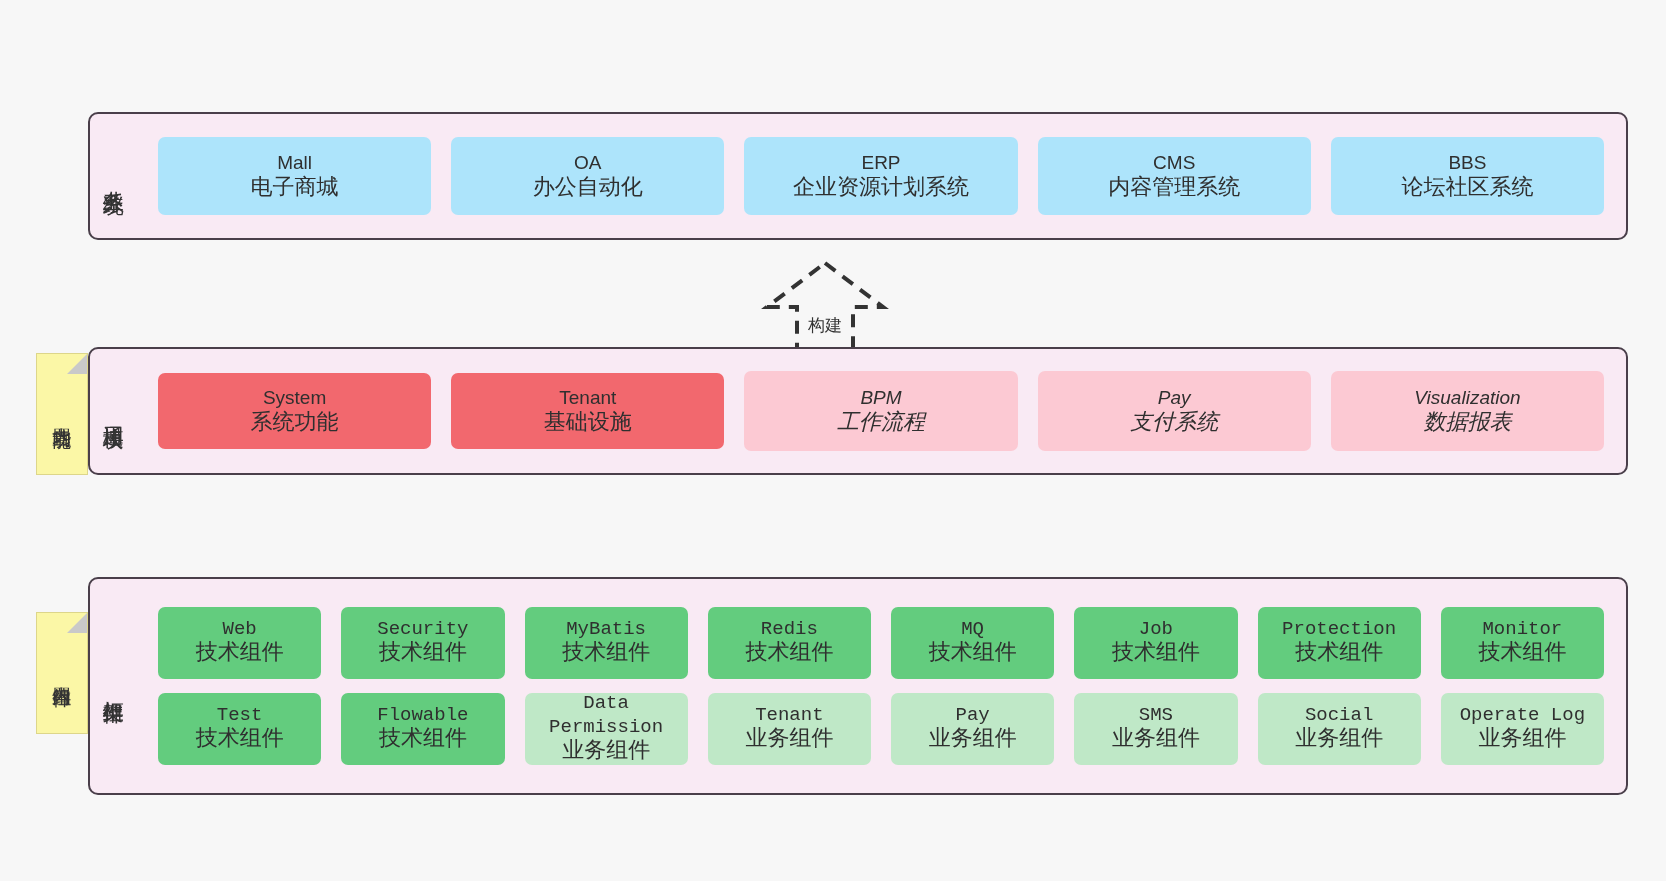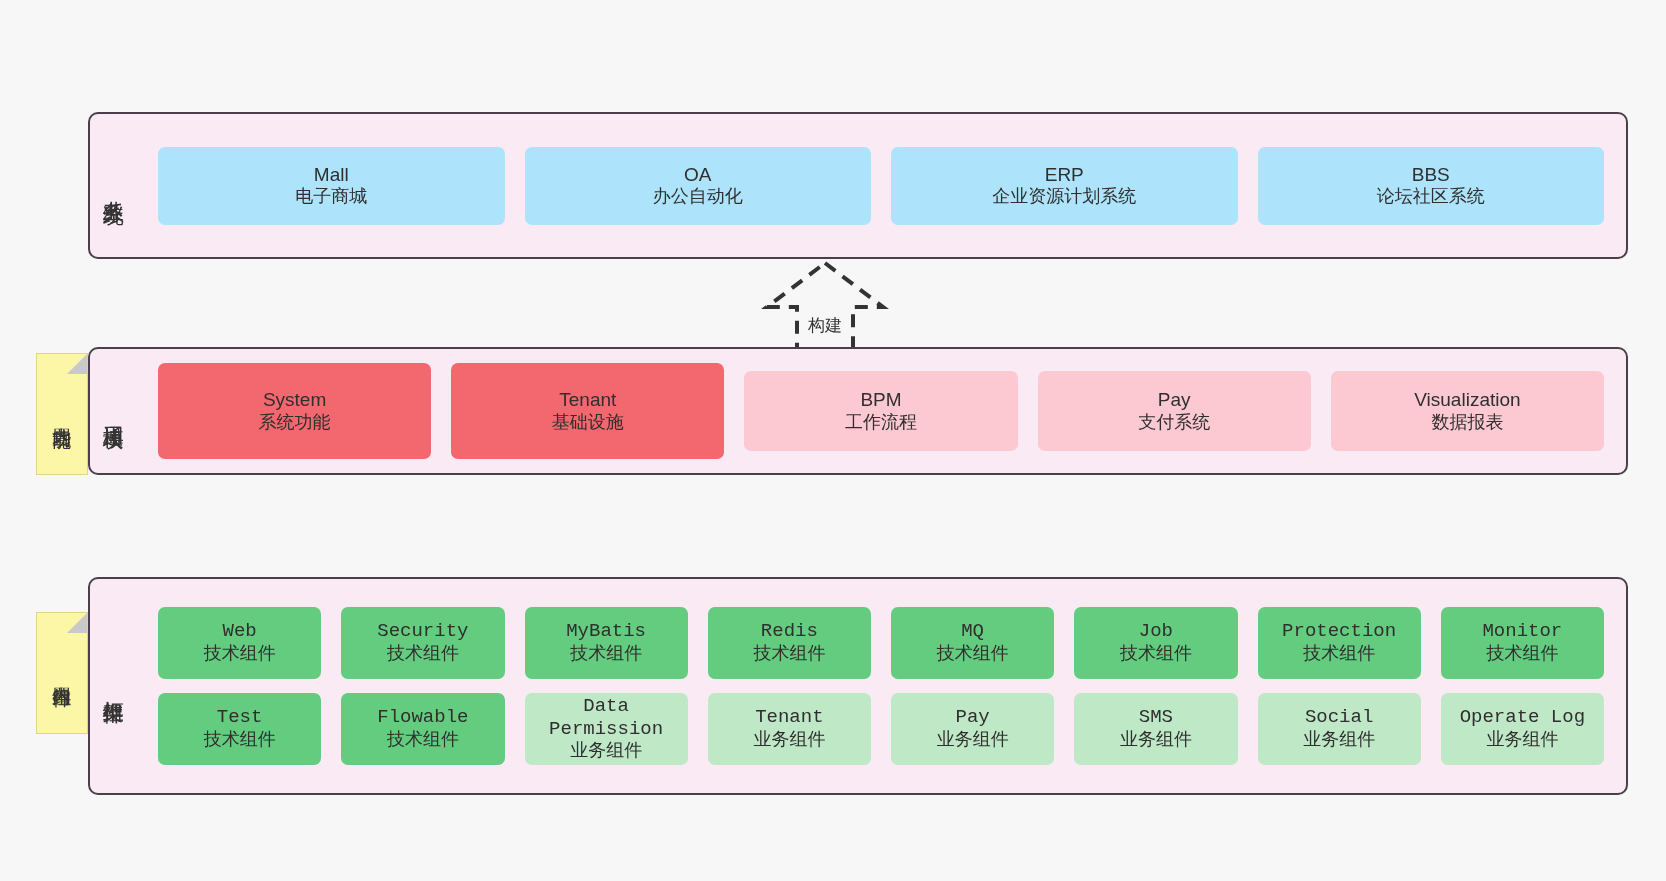--- a/index.html
+++ b/index.html
@@ -69,25 +69,25 @@
     display: flex;
     flex-direction: column;
     align-items: center;
     justify-content: center;
     text-align: center;
     color: #2f2f2f;
     line-height: 1.22;
     padding: 6px 4px;
   }
   .node .title   { font-size: 19px; }
-  .node .subtitle{ font-size: 18px; }
+  .node .subtitle{ font-size: 22px; }
 
   .node.blue        { background: #ade4fb; height: 78px; }
-  .node.red         { background: #f2686e; height: 96px; }
-  .node.pink        { background: #fcc9d3; height: 80px; }
+  .node.red         { background: #f2686e; height: 76px; }
+  .node.pink        { background: #fcc9d3; height: 80px; font-style: italic; }
   .node.green       { background: #63cc7e; height: 72px; }
   .node.lightgreen  { background: #bfe8c7; height: 72px; }
 
   
   .sticky {
     position: absolute;
     width: 52px;
     background: #fbf7a6;
     border: 1px solid #ddd68a;
     display: flex;
@@ -125,34 +125,38 @@
     text-align: center;
     font-size: 17px;
     color: #333;
   }
 </style>
 </head>
 <body>
 
 <div id="canvas">
 
-  <div class="layer" id="layer-business" style="left:88px; top:112px; width:1540px; height:147px;">
+  <div class="layer" id="layer-business" style="left:88px; top:112px; width:1540px; height:128px;">
     <div class="layer-title">业务系统</div>
     <div class="layer-body">
       <div class="node blue">
         <span class="title">Mall</span>
         <span class="subtitle">电子商城</span>
       </div>
       <div class="node blue">
         <span class="title">OA</span>
         <span class="subtitle">办公自动化</span>
       </div>
       <div class="node blue">
         <span class="title">ERP</span>
         <span class="subtitle">企业资源计划系统</span>
+      </div>
+      <div class="node blue">
+        <span class="title">CMS</span>
+        <span class="subtitle">内容管理系统</span>
       </div>
       <div class="node blue">
         <span class="title">BBS</span>
         <span class="subtitle">论坛社区系统</span>
       </div>
     </div>
   </div>
 
   <div class="connector" style="left:735px; top:255px;">
     <svg width="180" height="100" viewBox="0 0 180 100">

